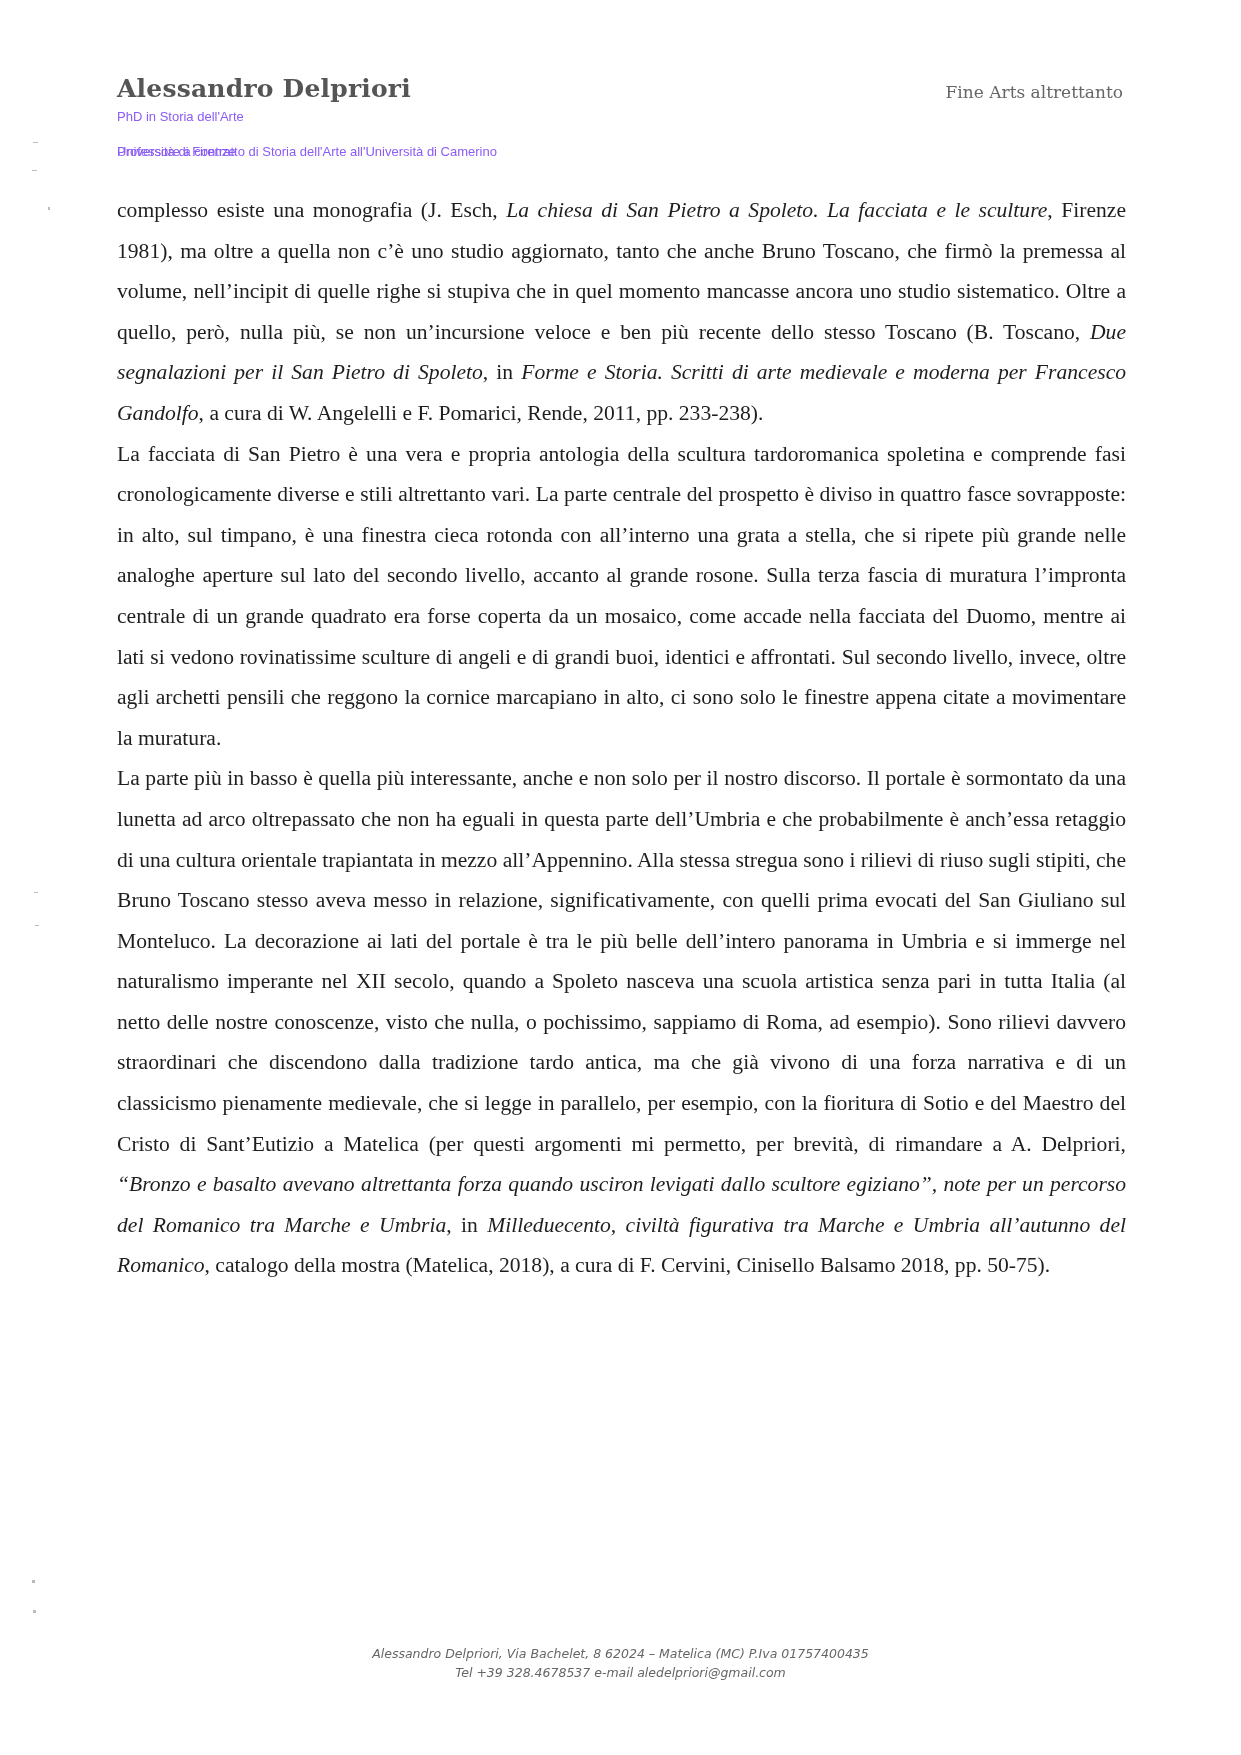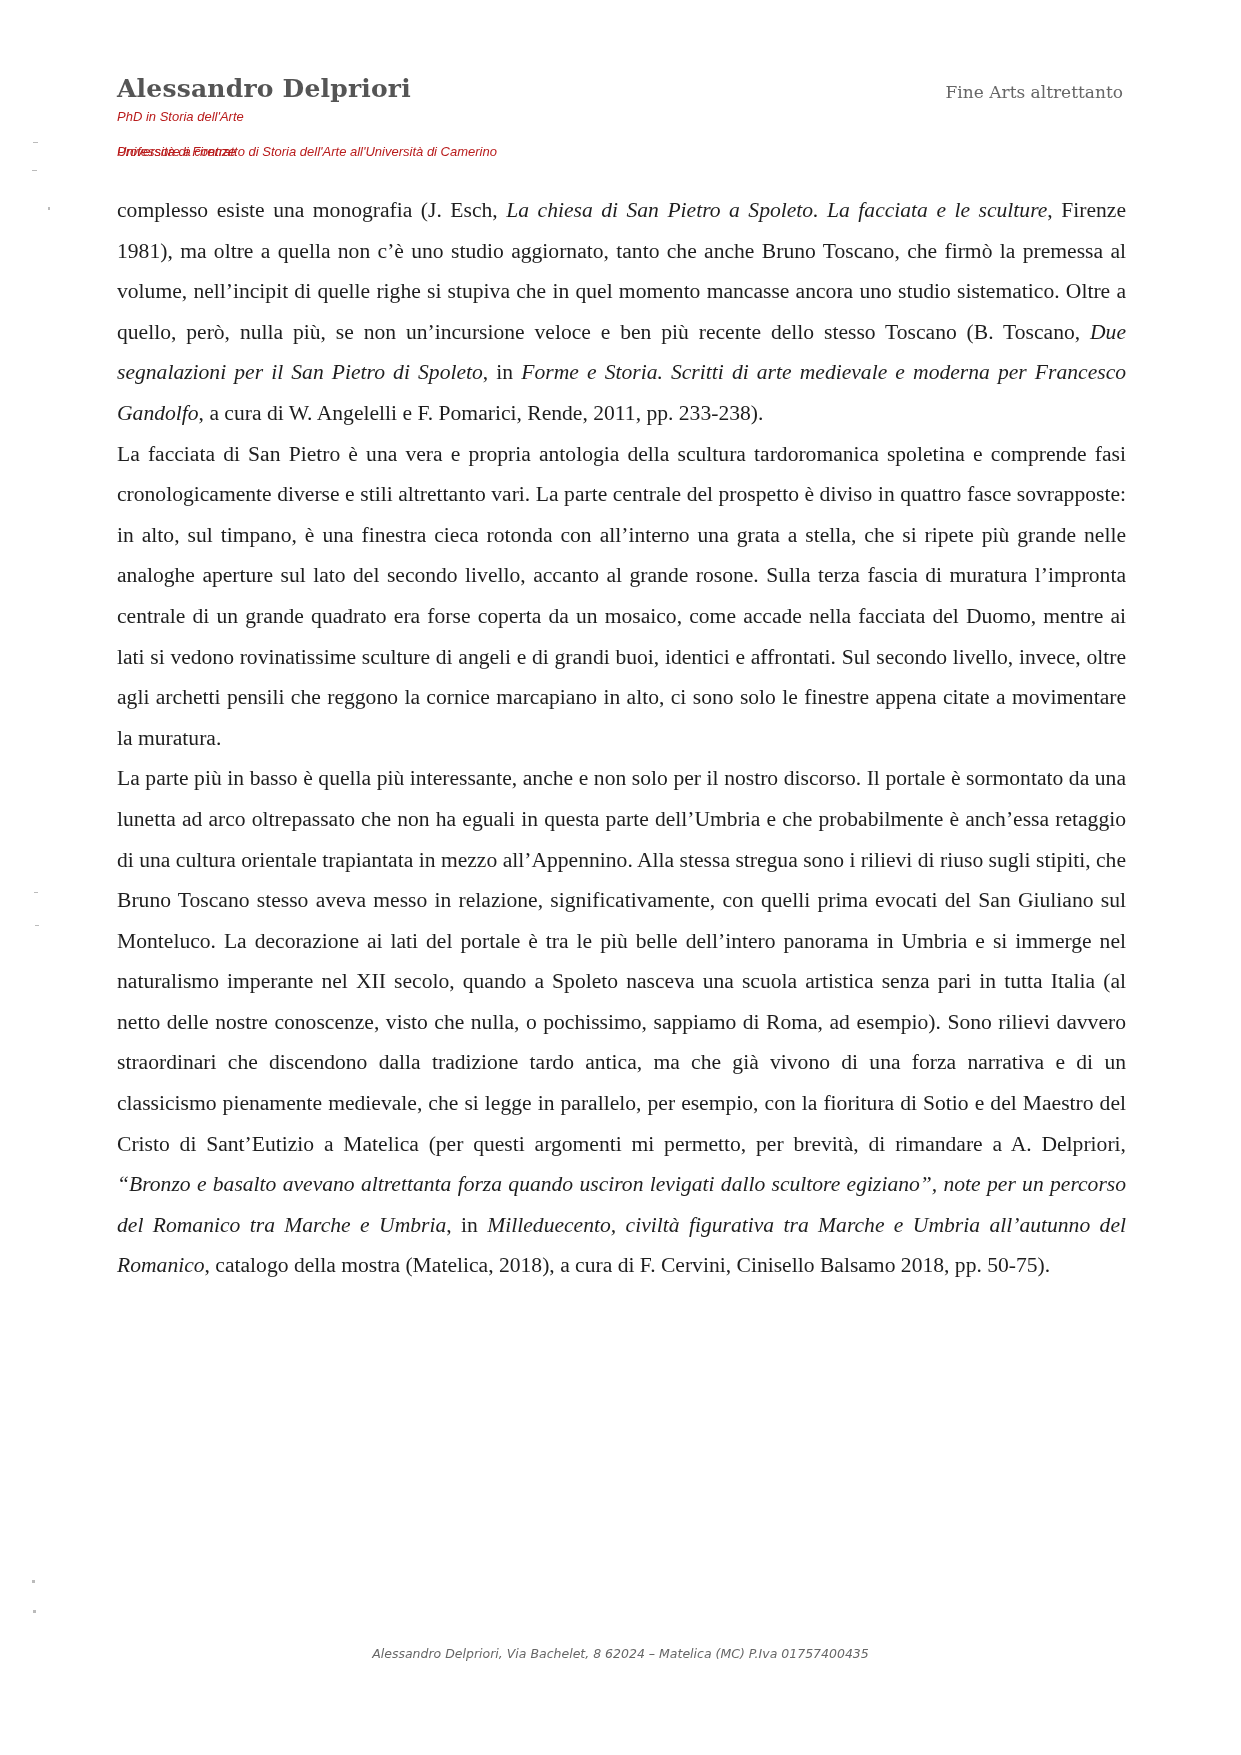--- a/index.html
+++ b/index.html
@@ -1,20 +1,20 @@
 <!DOCTYPE html>
 <html><head>
 <meta charset="utf-8">
 <style>
   html, body { margin: 0; padding: 0; background: #ffffff; }
   body { width: 1241px; height: 1755px; position: relative; overflow: hidden; color: #1e1e1e; }
   .page { position: absolute; left: 0; top: 0; width: 1241px; height: 1755px; background: #fff; border-radius: 8px; }
 
   .hdr-name { position: absolute; left: 117px; top: 74px; font-family: "DejaVu Serif", serif; font-weight: bold; font-size: 25px; color: #555; letter-spacing: 0.2px; }
-  .hdr-sub { position: absolute; left: 117px; font-family: "Liberation Sans", sans-serif; font-style: italic; font-size: 13px; color: #b91c1c; }
+  .hdr-sub { position: absolute; left: 117px; font-family: "Liberation Sans", sans-serif; font-size: 13px; color: #8b5cf6; }
   .hdr-sub.l1 { top: 109px; }
   .hdr-sub.l2 { top: 136px; margin-top: 8px; }
   .hdr-sub.l3 { top: 144px; text-align: center; }
   .hdr-right { position: absolute; right: 118px; top: 82px; font-family: "DejaVu Serif", serif; font-size: 17px; color: #666; }
 
   .body { position: absolute; left: 117px; top: 190px; width: 1009px; font-family: "Liberation Serif", serif; font-size: 21.6px; line-height: 40.6px; text-align: justify; color: #1e1e1e; }
   .body p { margin: 0; }
   .body i { font-style: italic; }
 
   .footer { position: absolute; left: 0; width: 1241px; text-align: center; font-family: "DejaVu Sans", sans-serif; font-size: 12.5px; color: #666; font-style: italic; }
@@ -34,20 +34,21 @@
   <div class="hdr-sub l3">Professore a contratto di Storia dell'Arte all'Università di Camerino</div>
   <div class="hdr-right">Fine Arts altrettanto</div>
 
   <div class="body">
     <p><span>complesso esiste una monografia (J. Esch, </span><i>La chiesa di San Pietro a Spoleto. La facciata e le sculture</i><span>, Firenze 1981), ma oltre a quella non c’è uno studio aggiornato, tanto che anche Bruno Toscano, che firmò la premessa al volume, nell’incipit di quelle righe si stupiva che in quel momento mancasse ancora uno studio sistematico. Oltre a quello, però, nulla più, se non un’incursione veloce e ben più recente dello stesso Toscano (B. Toscano, </span><i>Due segnalazioni per il San Pietro di Spoleto</i><span>, in </span><i>Forme e Storia. Scritti di arte medievale e moderna per Francesco Gandolfo</i><span>, a cura di W. Angelelli e F. Pomarici, Rende, 2011, pp. 233-238).</span></p>
     <p>La facciata di San Pietro è una vera e propria antologia della scultura tardoromanica spoletina e comprende fasi cronologicamente diverse e stili altrettanto vari. La parte centrale del prospetto è diviso in quattro fasce sovrapposte: in alto, sul timpano, è una finestra cieca rotonda con all’interno una grata a stella, che si ripete più grande nelle analoghe aperture sul lato del secondo livello, accanto al grande rosone. Sulla terza fascia di muratura l’impronta centrale di un grande quadrato era forse coperta da un mosaico, come accade nella facciata del Duomo, mentre ai lati si vedono rovinatissime sculture di angeli e di grandi buoi, identici e affrontati. Sul secondo livello, invece, oltre agli archetti pensili che reggono la cornice marcapiano in alto, ci sono solo le finestre appena citate a movimentare la muratura.</p>
     <p><span>La parte più in basso è quella più interessante, anche e non solo per il nostro discorso. Il portale è sormontato da una lunetta ad arco oltrepassato che non ha eguali in questa parte dell’Umbria e che probabilmente è anch’essa retaggio di una cultura orientale trapiantata in mezzo all’Appennino. Alla stessa stregua sono i rilievi di riuso sugli stipiti, che Bruno Toscano stesso aveva messo in relazione, significativamente, con quelli prima evocati del San Giuliano sul Monteluco. La decorazione ai lati del portale è tra le più belle dell’intero panorama in Umbria e si immerge nel naturalismo imperante nel XII secolo, quando a Spoleto nasceva una scuola artistica senza pari in tutta Italia (al netto delle nostre conoscenze, visto che nulla, o pochissimo, sappiamo di Roma, ad esempio). Sono rilievi davvero straordinari che discendono dalla tradizione tardo antica, ma che già vivono di una forza narrativa e di un classicismo pienamente medievale, che si legge in parallelo, per esempio, con la fioritura di Sotio e del Maestro del Cristo di Sant’Eutizio a Matelica (per questi argomenti mi permetto, per brevità, di rimandare a A. Delpriori, </span><i>“Bronzo e basalto avevano altrettanta forza quando usciron levigati dallo scultore egiziano”, note per un percorso del Romanico tra Marche e Umbria</i><span>, in </span><i>Milleduecento, civiltà figurativa tra Marche e Umbria all’autunno del Romanico</i><span>, catalogo della mostra (Matelica, 2018), a cura di F. Cervini, Cinisello Balsamo 2018, pp. 50-75).</span></p>
   </div>
 
   <div class="footer f1">Alessandro Delpriori, Via Bachelet, 8 62024 – Matelica (MC) P.Iva 01757400435</div>
+  <div class="footer f2">Tel +39 328.4678537 e-mail aledelpriori@gmail.com</div>
 
   <div class="speck" style="left:33px;top:142px;"></div>
   <div class="speck" style="left:32px;top:170px;"></div>
   <div class="speck" style="left:48px;top:207px;width:2px;height:3px;"></div>
   <div class="speck" style="left:34px;top:892px;width:4px;"></div>
   <div class="speck" style="left:35px;top:925px;width:4px;"></div>
   <div class="speck" style="left:32px;top:1580px;width:3px;height:3px;"></div>
   <div class="speck" style="left:33px;top:1610px;width:3px;height:3px;"></div>
 </div>
 

